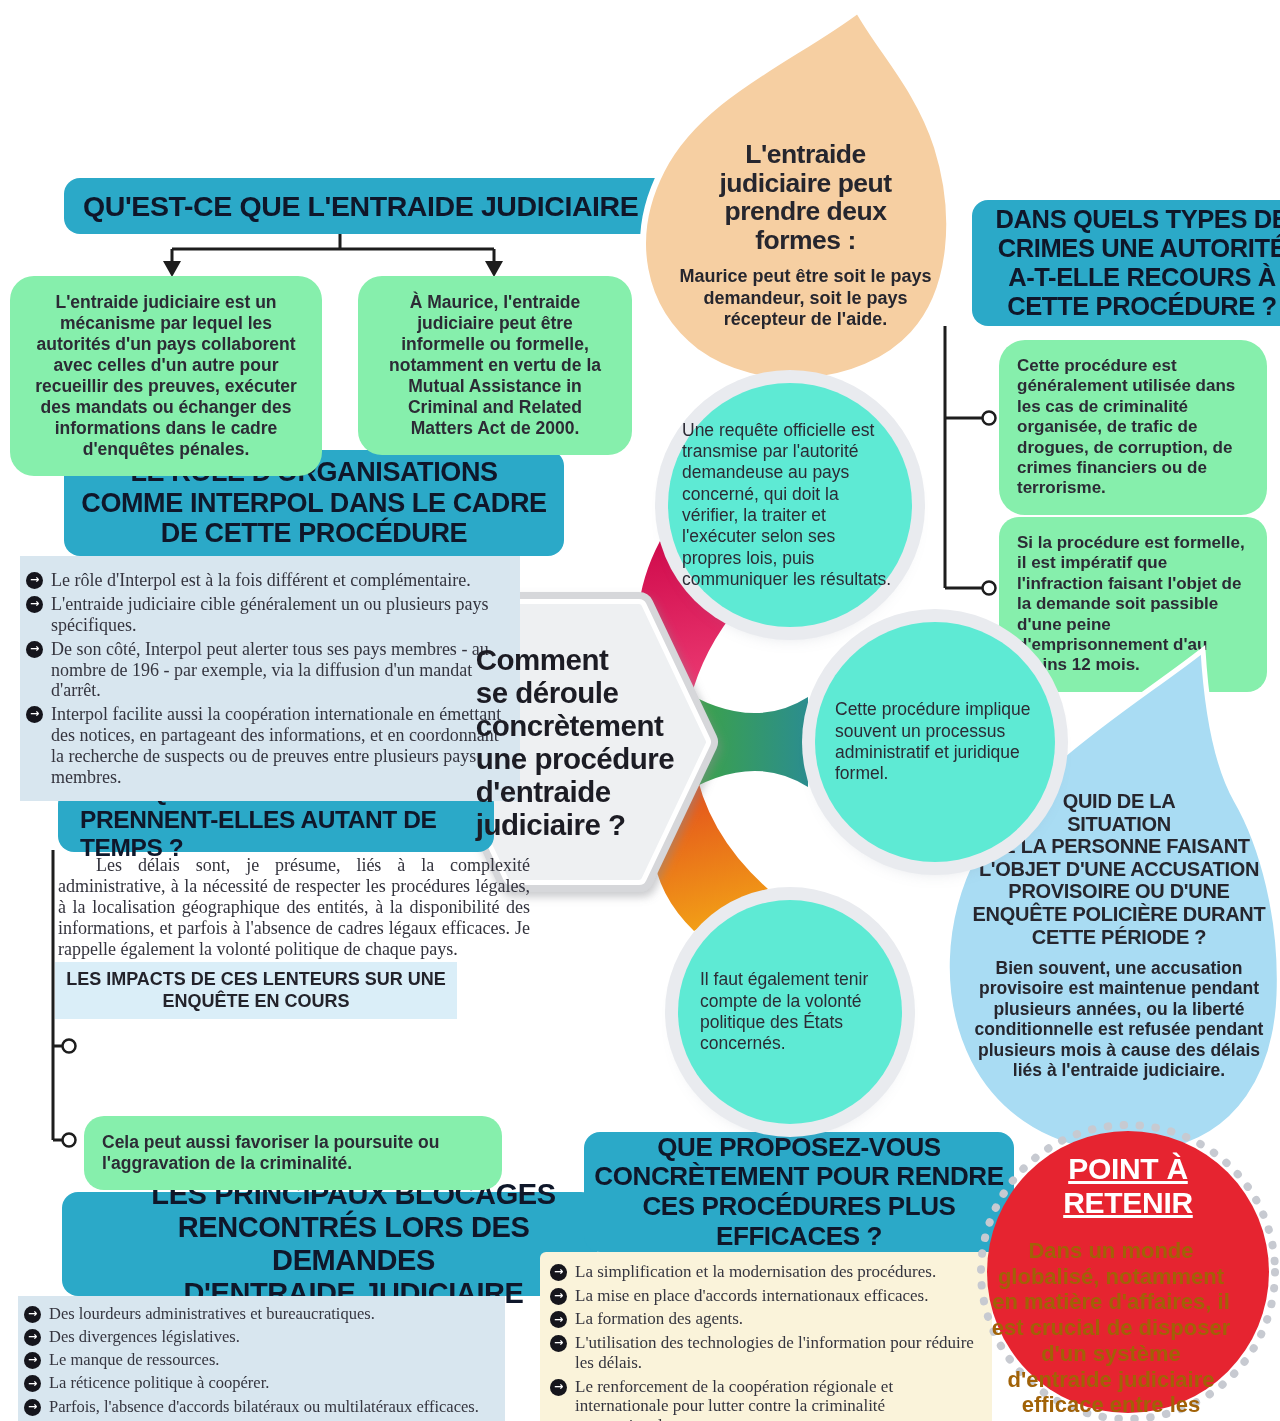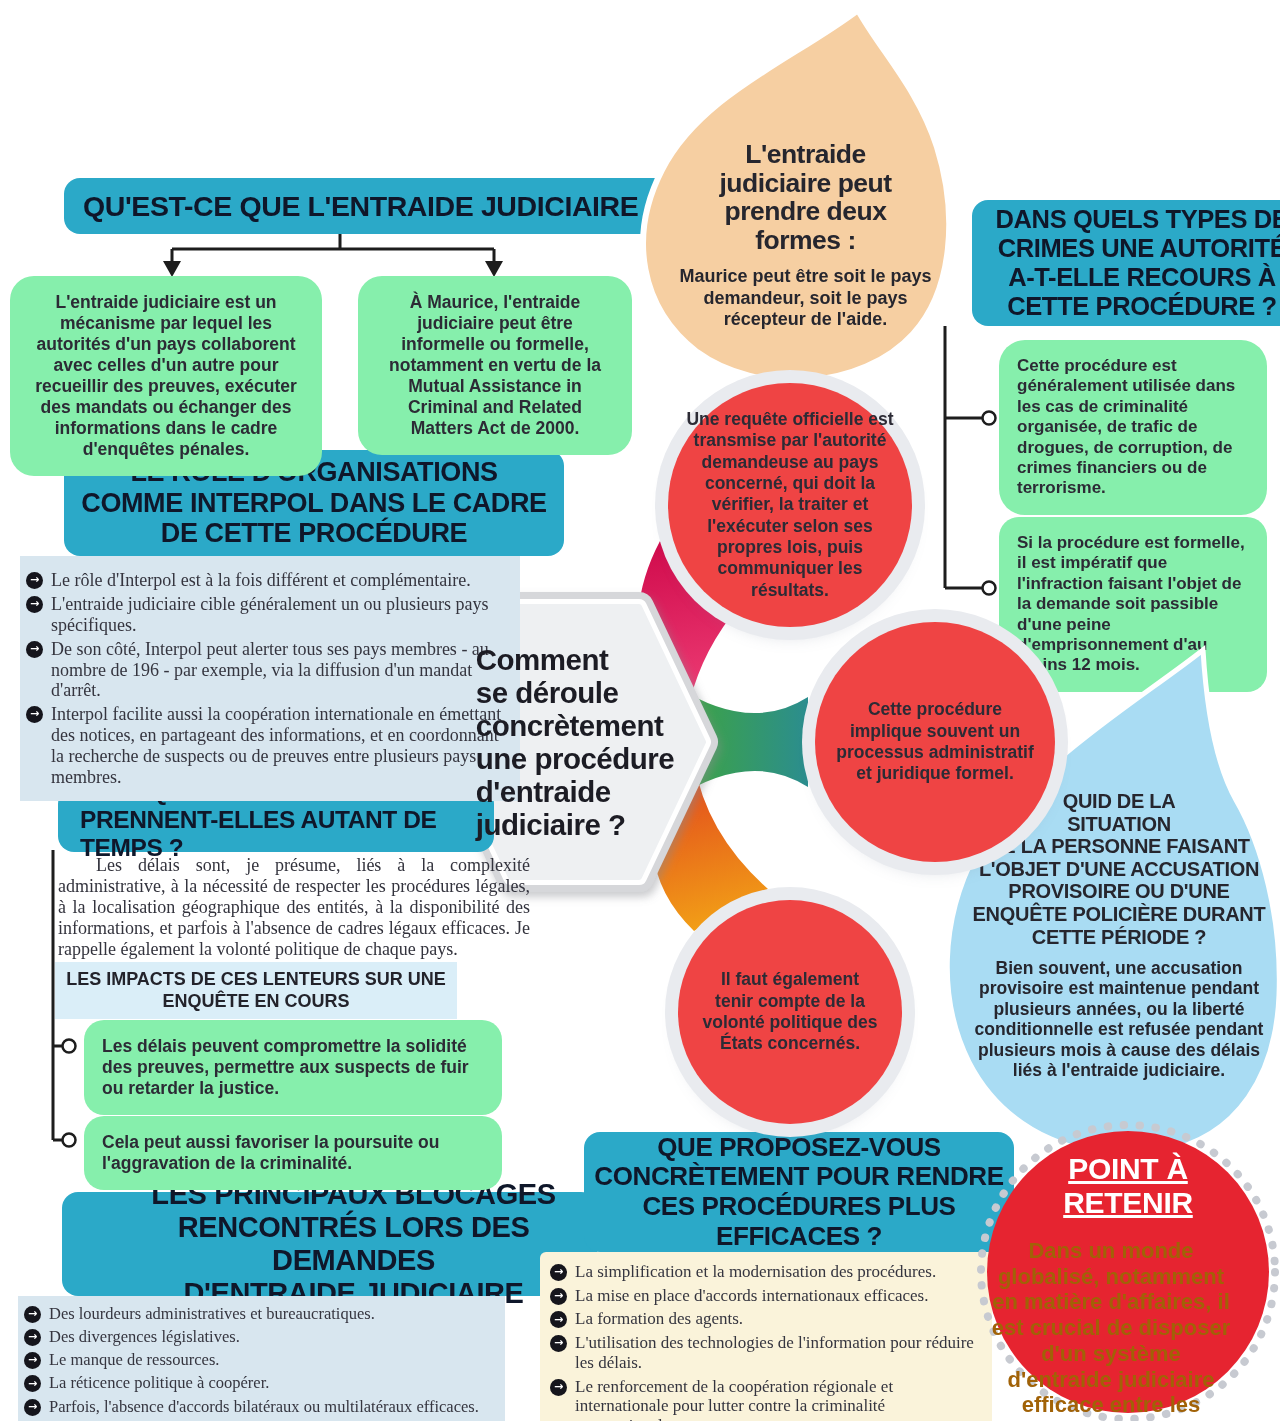--- a/index.html
+++ b/index.html
@@ -47,24 +47,24 @@
              text-align:justify;text-indent:38px;color:#33333d;}
   .impacts-box{position:absolute;left:55px;top:962px;width:402px;background:#daeef8;z-index:2;
                font-weight:800;font-size:18px;text-align:center;color:#23232b;
                padding:7px 4px;box-sizing:border-box;white-space:pre-line;line-height:1.2;}
 
   .hex-label{position:absolute;left:455px;top:610px;width:240px;height:264px;z-index:2;
              display:flex;align-items:center;justify-content:center;text-align:left;
              font-weight:800;font-size:29.5px;line-height:1.12;color:#1c1c24;
              white-space:pre-line;letter-spacing:-0.5px;}
 
-  .circle{position:absolute;background:#ef4444;border-radius:50%;z-index:4;
+  .circle{position:absolute;background:#5eead4;border-radius:50%;z-index:4;
           box-shadow:0 0 0 13px #e9ebef, 0 10px 16px rgba(120,130,150,.25);
-          display:flex;align-items:center;justify-content:center;text-align:center;
-          font-weight:bold;color:#2c2b35;box-sizing:border-box;}
+          display:flex;align-items:center;justify-content:center;
+          font-weight:normal;color:#2c2b35;box-sizing:border-box;}
   .circle-request{left:668px;top:383px;width:244px;height:244px;font-size:17.5px;line-height:1.22;padding:14px;}
   .circle-formal{left:815px;top:622px;width:240px;height:240px;font-size:17.5px;line-height:1.22;padding:20px;}
   .circle-political{left:678px;top:900px;width:224px;height:224px;font-size:17.5px;line-height:1.22;padding:22px;}
 
   .blob-title{position:absolute;z-index:4;font-weight:800;text-align:center;white-space:pre-line;color:#26262e;}
   .blob-body{position:absolute;z-index:4;font-weight:bold;text-align:center;color:#26262e;}
   .tf-title{left:663px;top:140px;width:285px;font-size:26.5px;line-height:1.08;letter-spacing:-0.5px;}
   .tf-body{left:668px;top:266px;width:275px;font-size:18px;line-height:1.2;}
   .prov-title{left:968px;top:790px;width:302px;font-size:20px;line-height:1.13;letter-spacing:-0.3px;}
   .prov-body{left:972px;top:958px;width:294px;font-size:17.5px;line-height:1.17;}
@@ -164,21 +164,20 @@
       </div>
     <div class="srow">
         <span class="bullet">→</span>
         <span>Interpol facilite aussi la coopération internationale en émettant des notices, en partageant des informations, et en coordonnant la recherche de suspects ou de preuves entre plusieurs pays membres.</span>
       </div>
   </div>
 
   <div class="paragraph">Les délais sont, je présume, liés à la complexité administrative, à la nécessité de respecter les procédures légales, à la localisation géographique des entités, à la disponibilité des informations, et parfois à l'absence de cadres légaux efficaces. Je rappelle également la volonté politique de chaque pays.</div>
   <div class="impacts-box">LES IMPACTS DE CES LENTEURS SUR UNE
 ENQUÊTE EN COURS</div>
-  <div class="peach box-impact1">Les délais peuvent compromettre la solidité des preuves, permettre aux suspects de fuir ou retarder la justice.</div>
   <div class="peach box-impact2">Cela peut aussi favoriser la poursuite ou l'aggravation de la criminalité.</div>
 
   <div class="panel panel-block">
     <div class="srow">
         <span class="bullet">→</span>
         <span>Des lourdeurs administratives et bureaucratiques.</span>
       </div>
     <div class="srow">
         <span class="bullet">→</span>
         <span>Des divergences législatives.</span>

